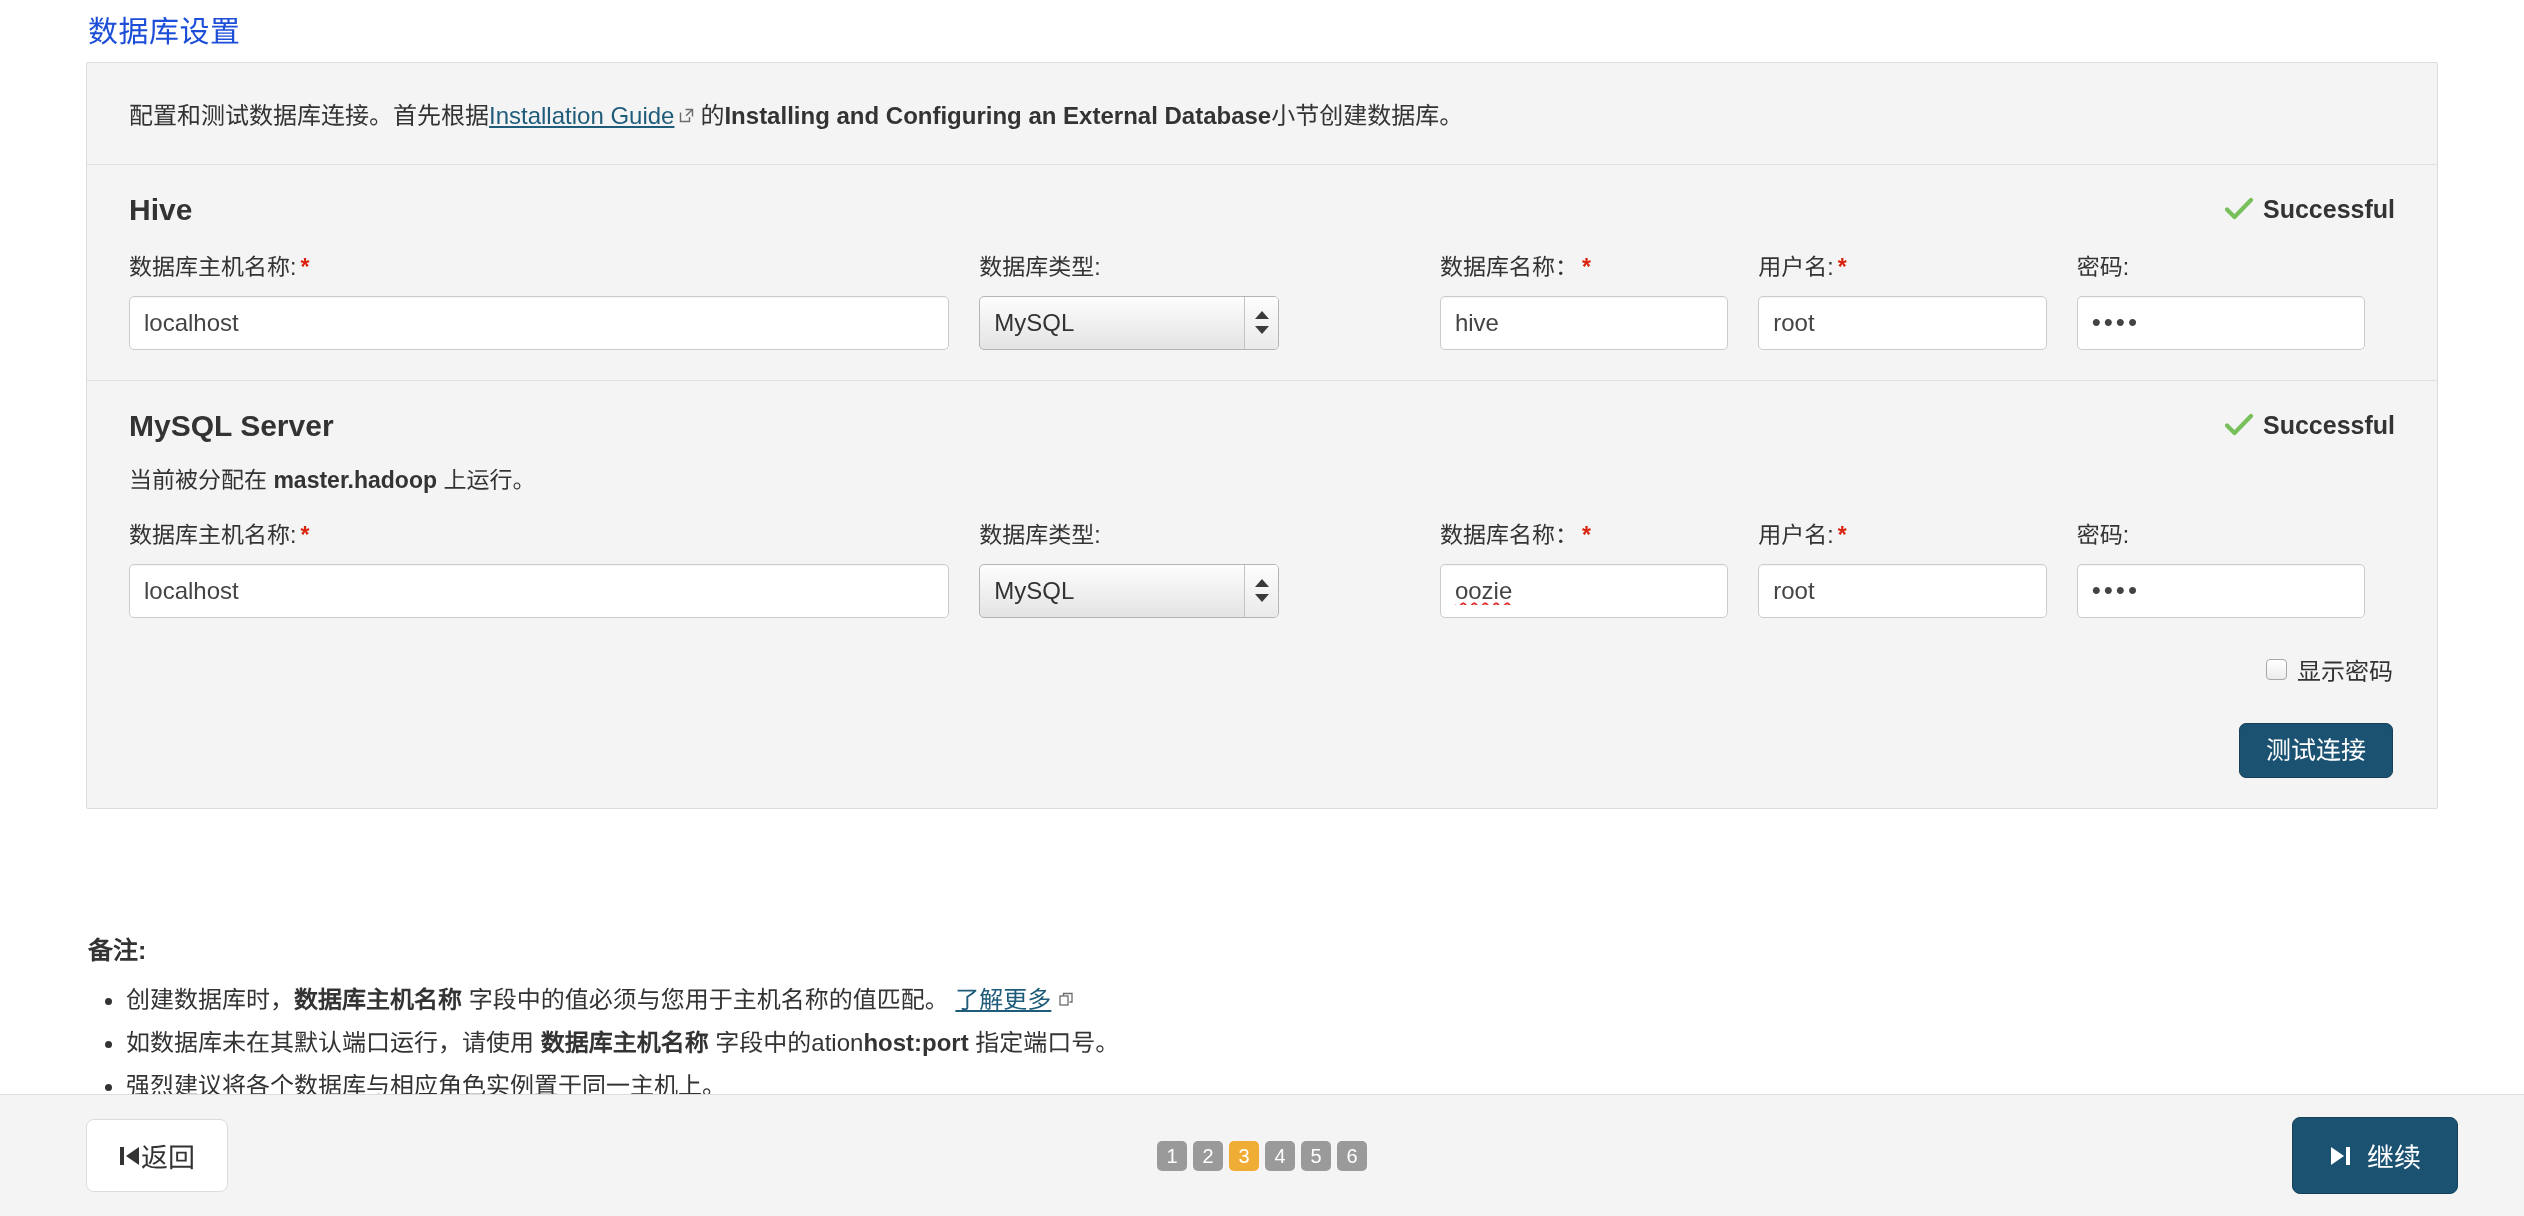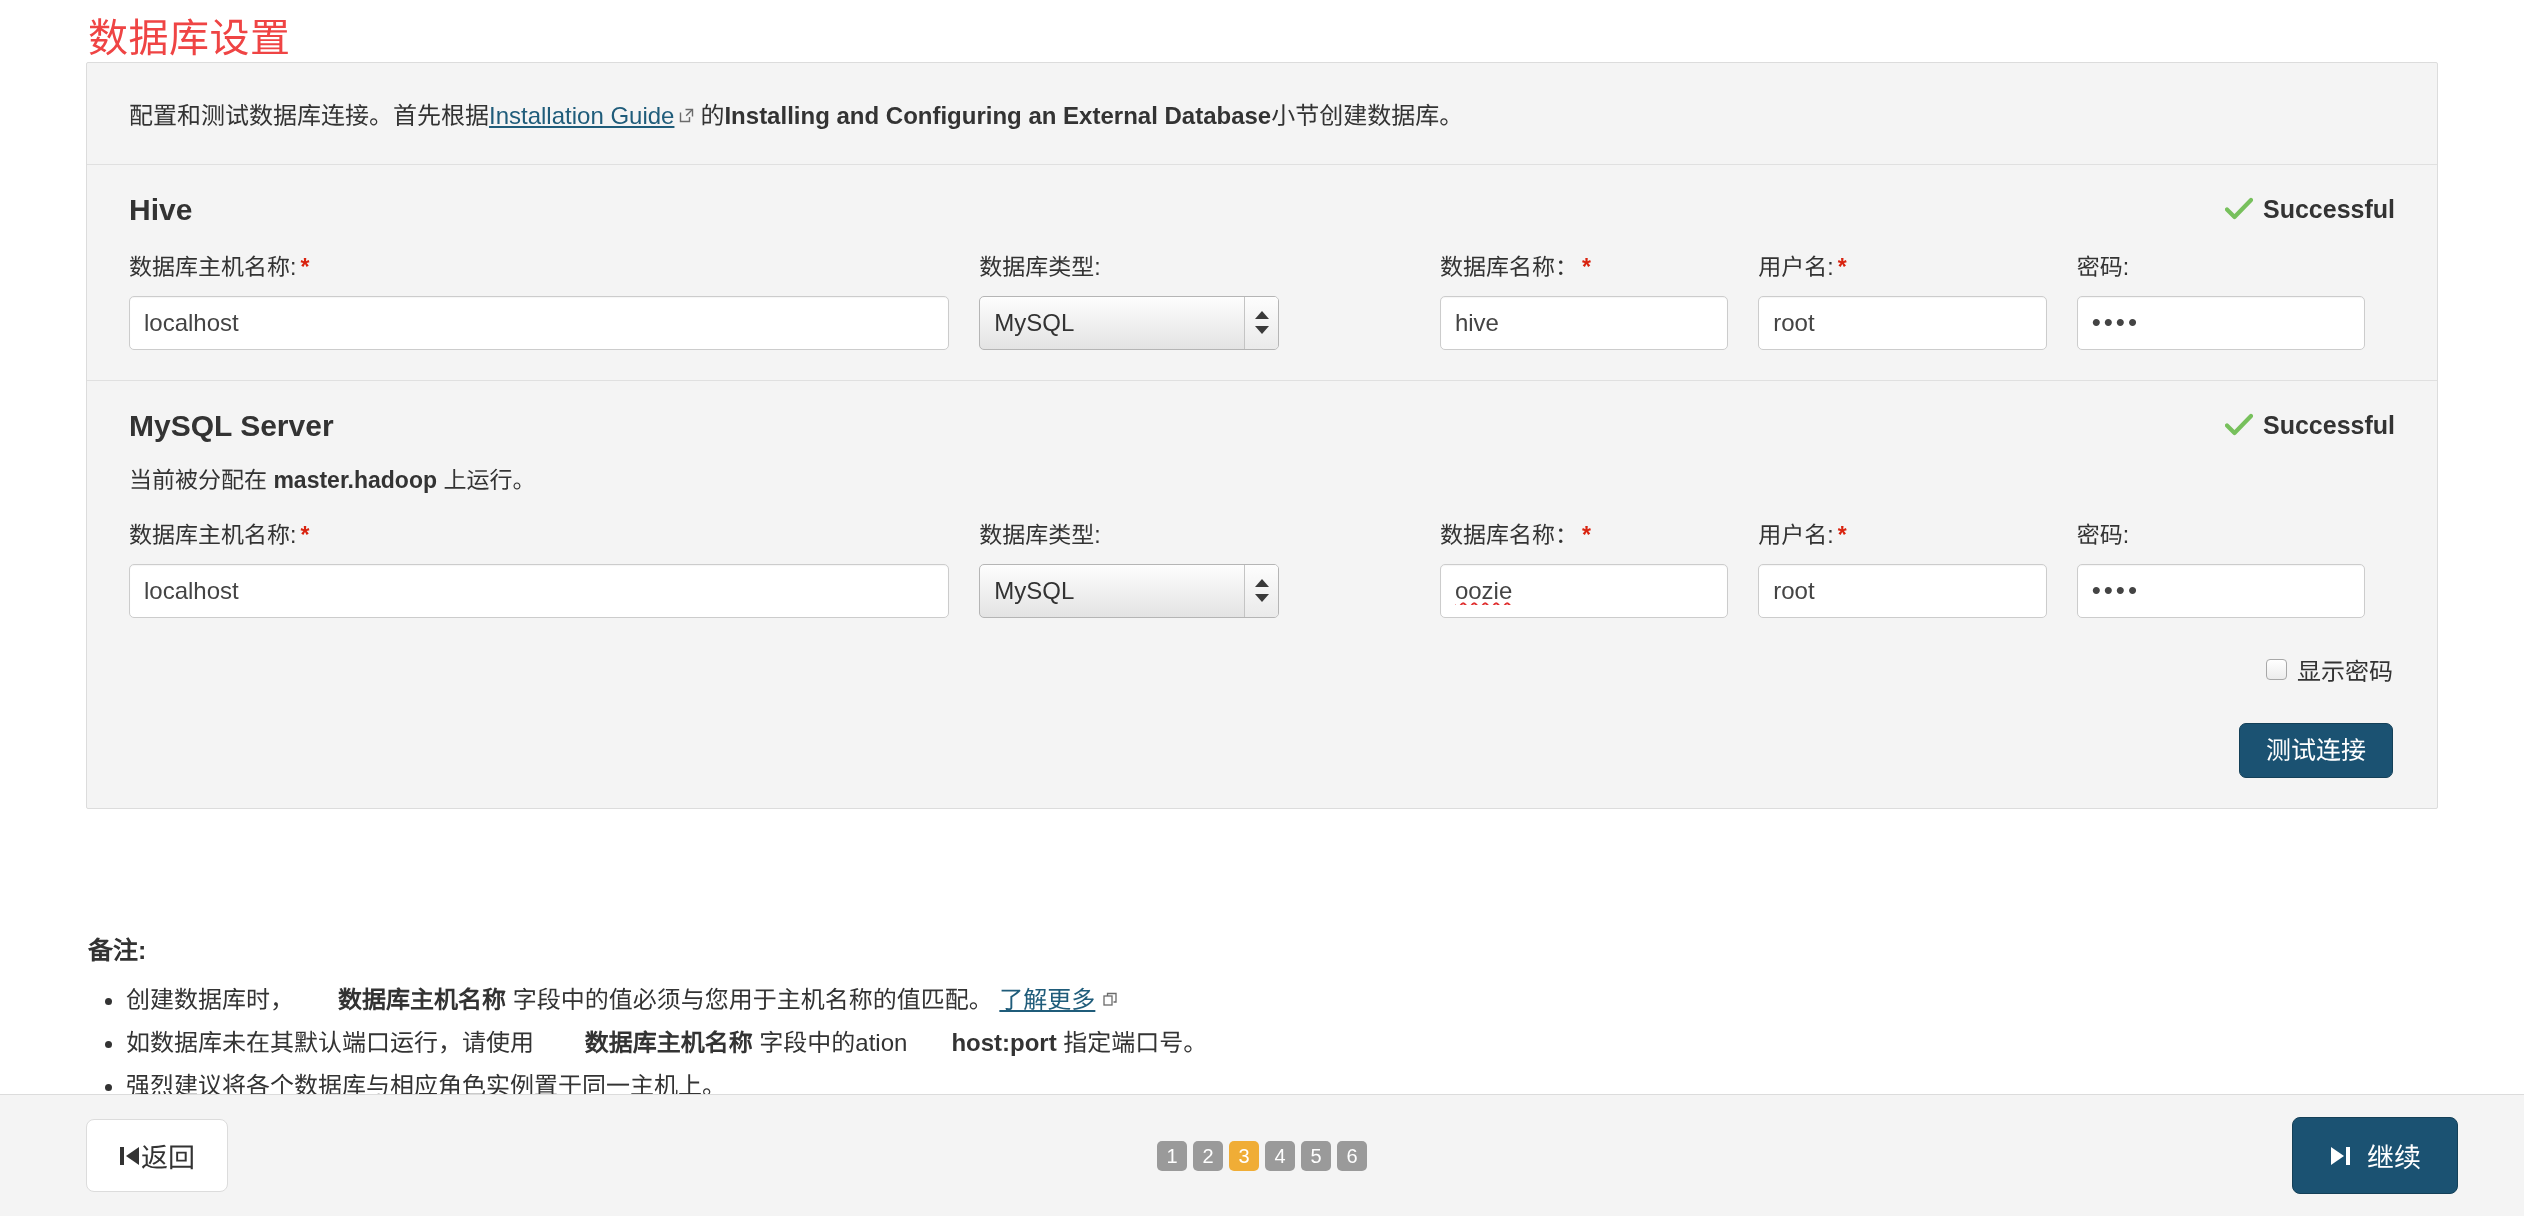--- a/index.html
+++ b/index.html
@@ -14,23 +14,23 @@
   }
   .page {
     position: relative;
     width: 2524px;
     height: 1216px;
     background: #ffffff;
   }
 
   
   .page-title {
-    font-size: 40px;
+    font-size: 30px;
     font-weight: 400;
-    color: #ef4444;
+    color: #1d4ed8;
     margin: 0;
     padding: 12px 0 0 88px;
     line-height: 1.3;
     letter-spacing: 0.5px;
   }
 
   
   .panel {
     position: absolute;
     left: 86px;
@@ -245,21 +245,21 @@
     margin: 0;
     padding-left: 38px;
     list-style: disc;
   }
   .notes li {
     font-size: 24px;
     color: #333333;
     line-height: 1.55;
     margin-bottom: 6px;
   }
-  .notes li b { font-weight: bold; margin-left: 44px; }
+  .notes li b { font-weight: bold; }
   .notes .lnk { color: #1f5c7a; text-decoration: underline; }
   .ext-ico2 {
     display:inline-block; width: 15px; height: 15px;
     margin-left: 8px; vertical-align: 1px;
   }
 
   
   .footer {
     position: absolute;
     left: 0; bottom: 0;

